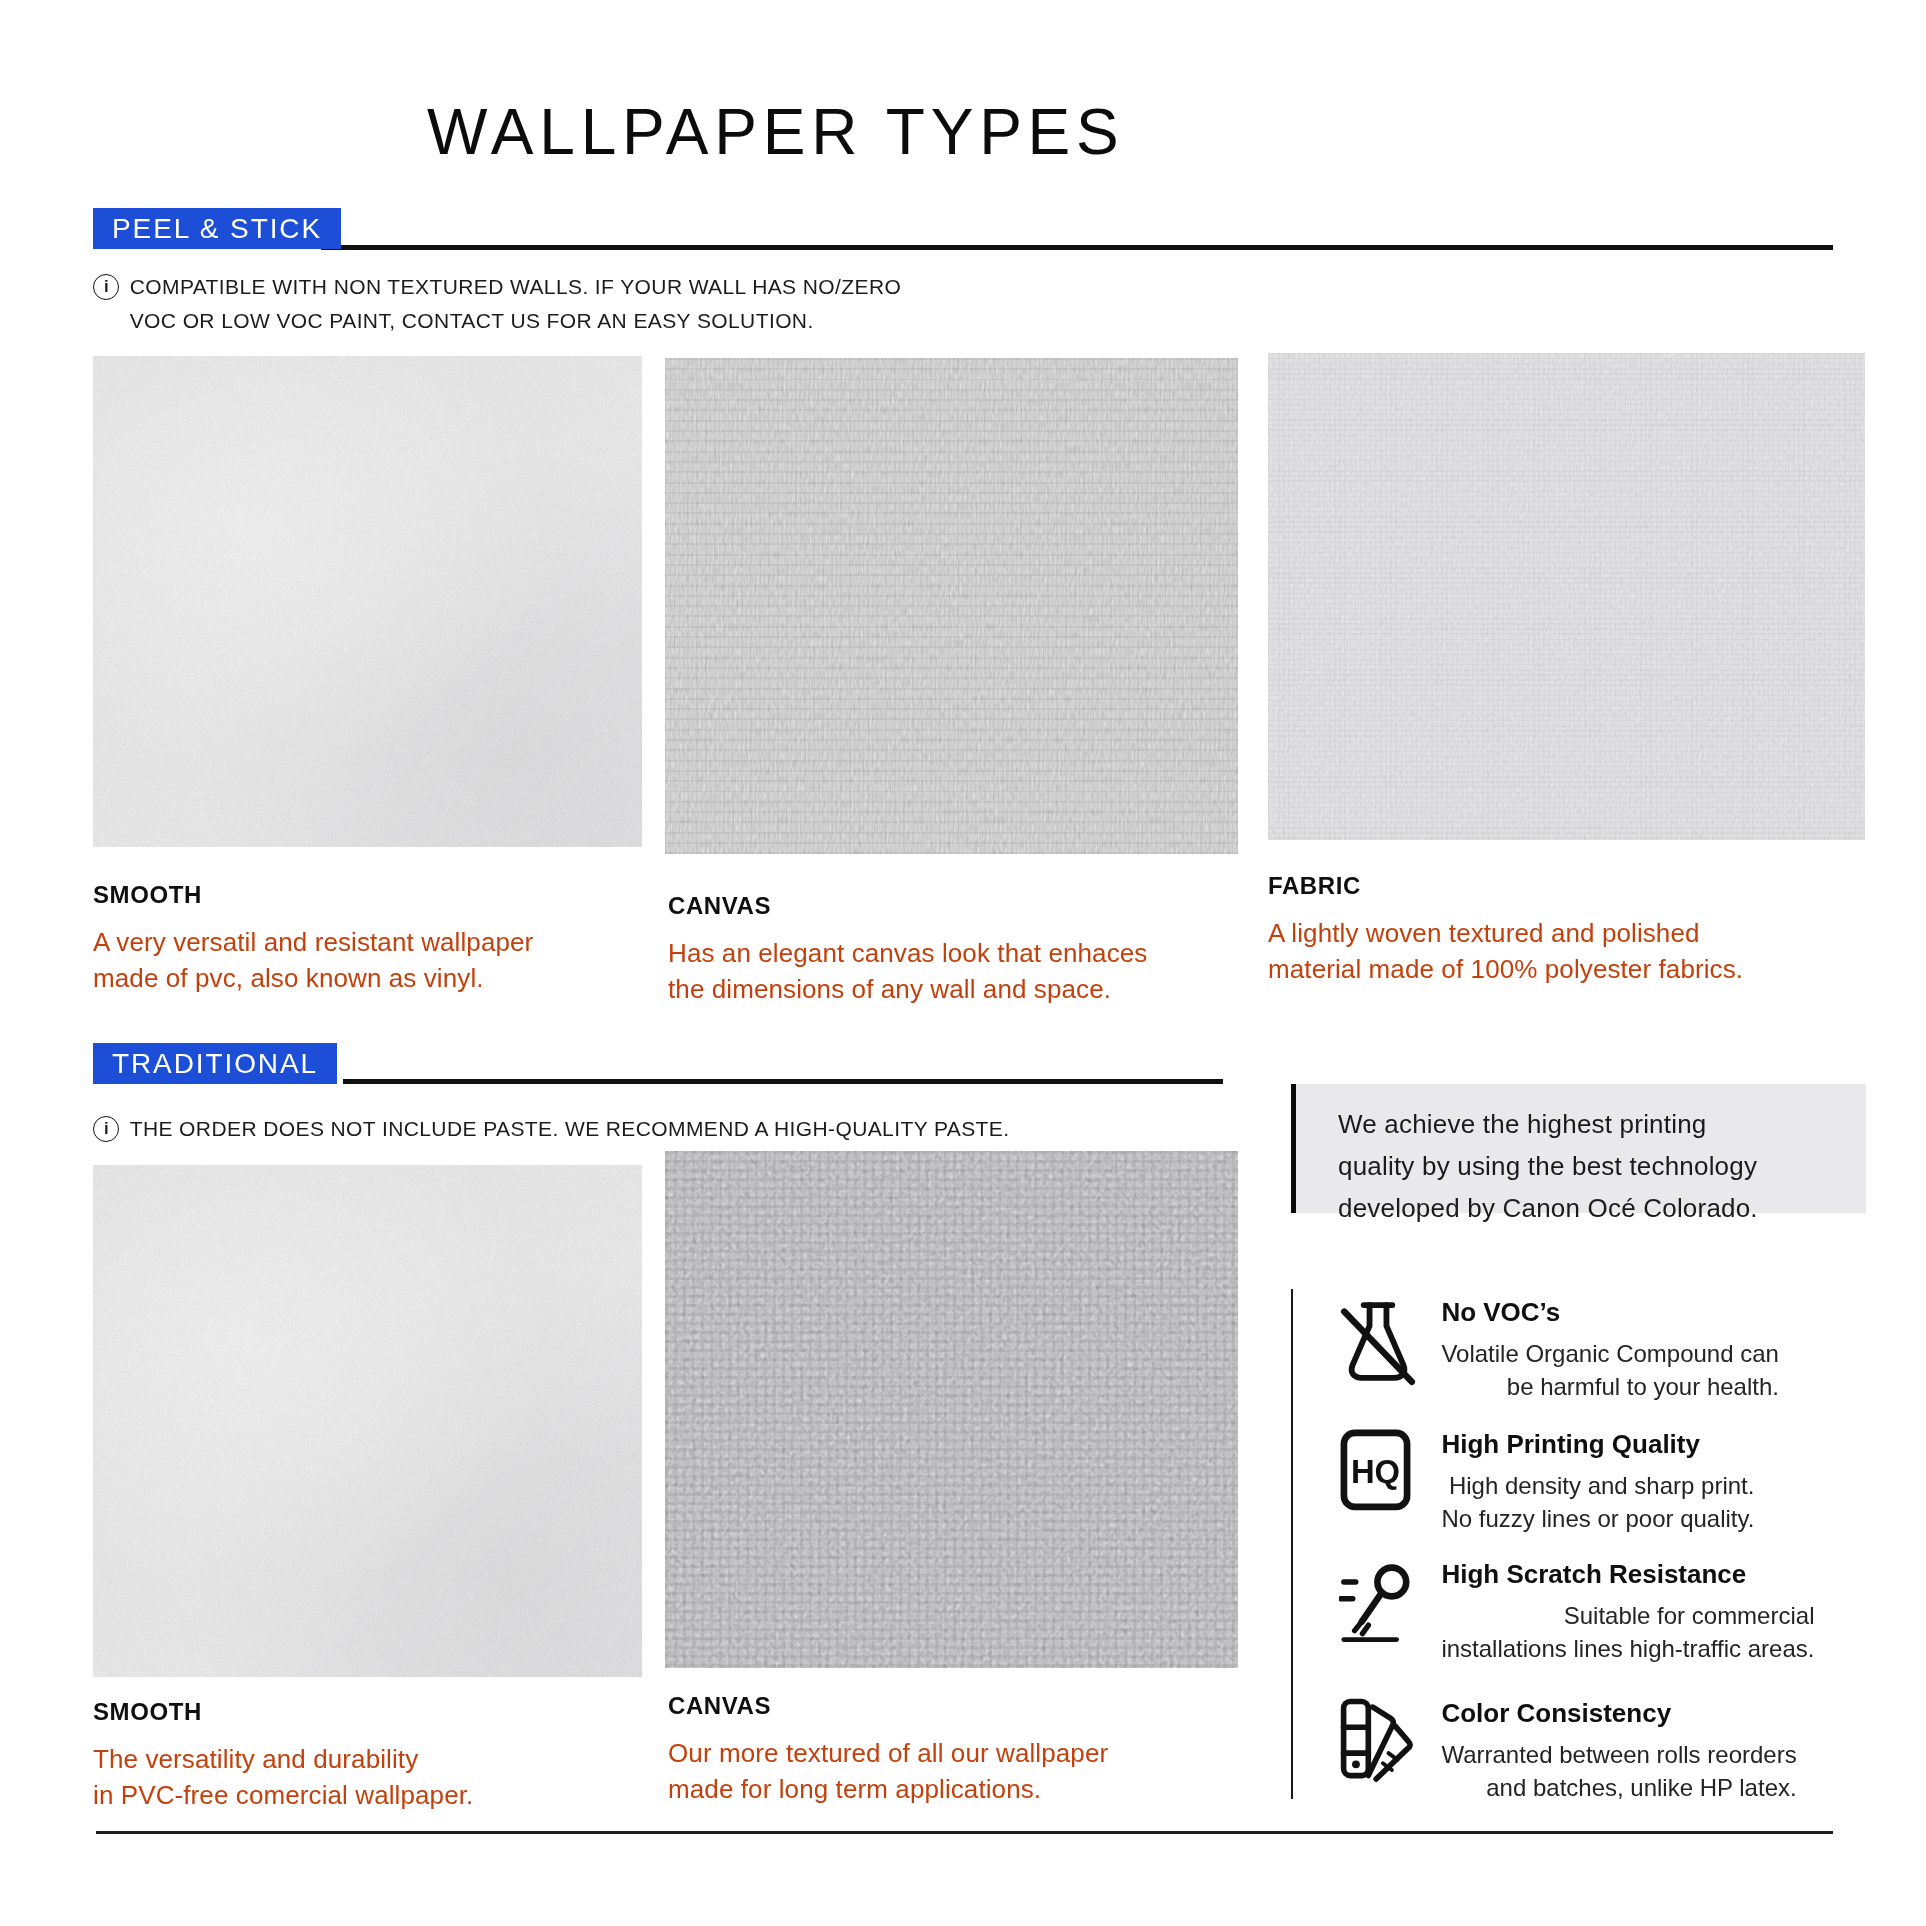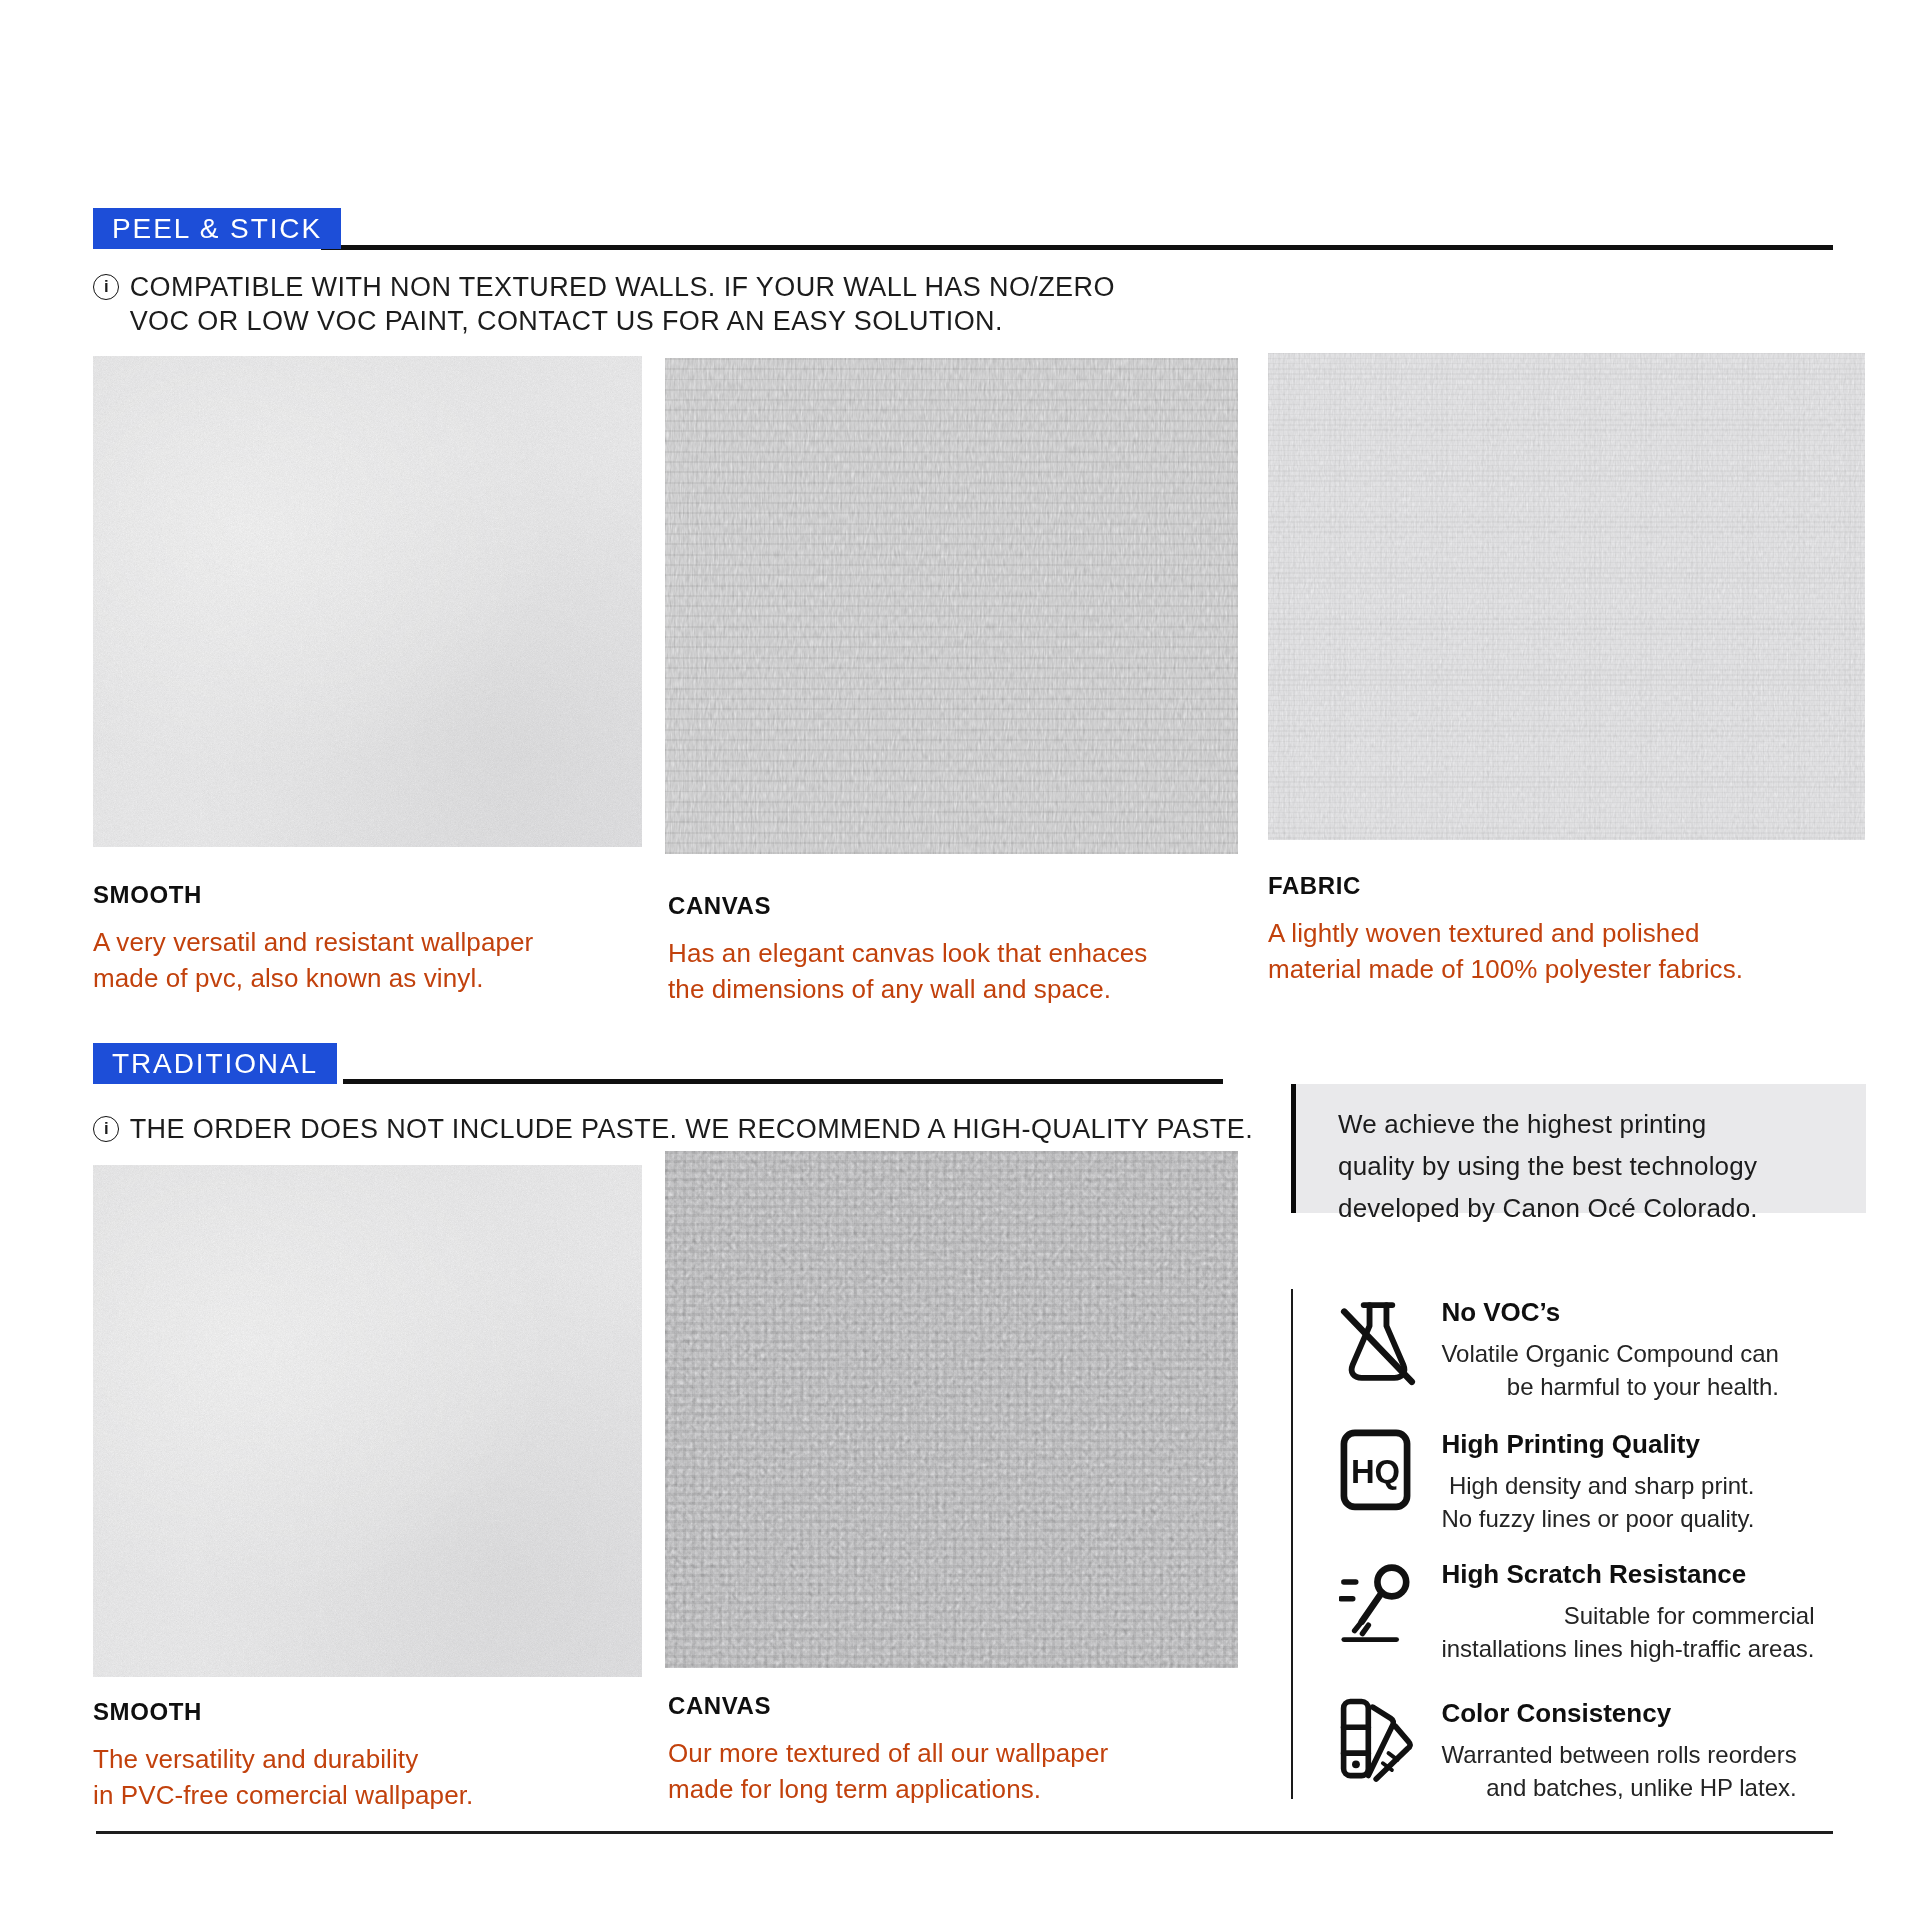--- a/index.html
+++ b/index.html
@@ -29,21 +29,21 @@
 
   
   .info { position:absolute; display:flex; gap:10.3px; color:#1c1c1c; }
   #info-ps { left:93px; top:270px; }
   #info-tr { left:93px; top:1112px; }
   .info-icon {
     width:24.4px; height:24.4px; border:1.9px solid #111; border-radius:50%;
     display:flex; align-items:center; justify-content:center;
     font-size:16.7px; font-weight:700; margin-top:3.9px; flex:0 0 auto;
   }
-  .info-lines div { font-size:27px; line-height:34px; letter-spacing:0.4px; white-space:nowrap; }
+  .info-lines div { font-size:21px; line-height:34px; letter-spacing:0.4px; white-space:nowrap; }
 
   
   .swatch { position:absolute; overflow:hidden; }
   .swatch svg.grain { position:absolute; left:0; top:0; width:100%; height:100%; display:block; }
   .tx-smooth {
     background:
       radial-gradient(ellipse at 28% 35%, rgba(255,255,255,0.9), rgba(255,255,255,0) 55%),
       radial-gradient(ellipse at 75% 80%, rgba(0,0,0,0.045), rgba(0,0,0,0) 55%),
       linear-gradient(135deg,#f3f3f4 0%,#f7f7f8 60%,#f1f1f3 100%);
   }
@@ -100,20 +100,21 @@
   .f-text h4 { margin:1.3px 0 9px; font-size:26px; font-weight:700; color:#0f0f0f; white-space:nowrap; }
   .f-text p  { margin:0; font-size:24px; line-height:33px; color:#242424; white-space:nowrap;text-align:right; }
 
   .footer-line { position:absolute; left:96px; top:1831px; width:1737px; height:3.2px; background:#1e1e1e; }
 </style>
 </head>
 <body>
 
 <div id="canvas">
 
+  <h1 class="title">WALLPAPER TYPES</h1>
 
   <div class="badge" id="badge-ps">PEEL &amp; STICK</div>
   <div class="hline" id="line-ps"></div>
 
   <div class="info" id="info-ps">
     <span class="info-icon">i</span>
     <div class="info-lines">
       <div>COMPATIBLE WITH NON TEXTURED WALLS. IF YOUR WALL HAS NO/ZERO</div>
       <div>VOC OR LOW VOC PAINT, CONTACT US FOR AN EASY SOLUTION.</div>
     </div>

